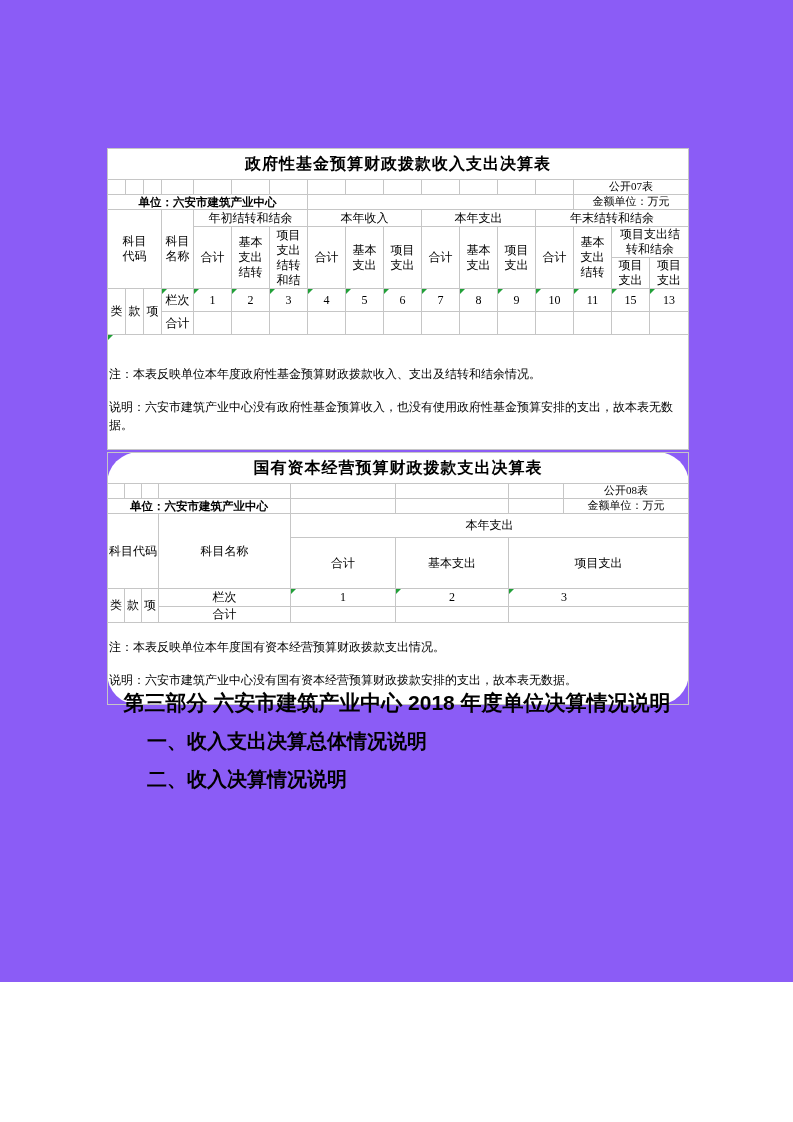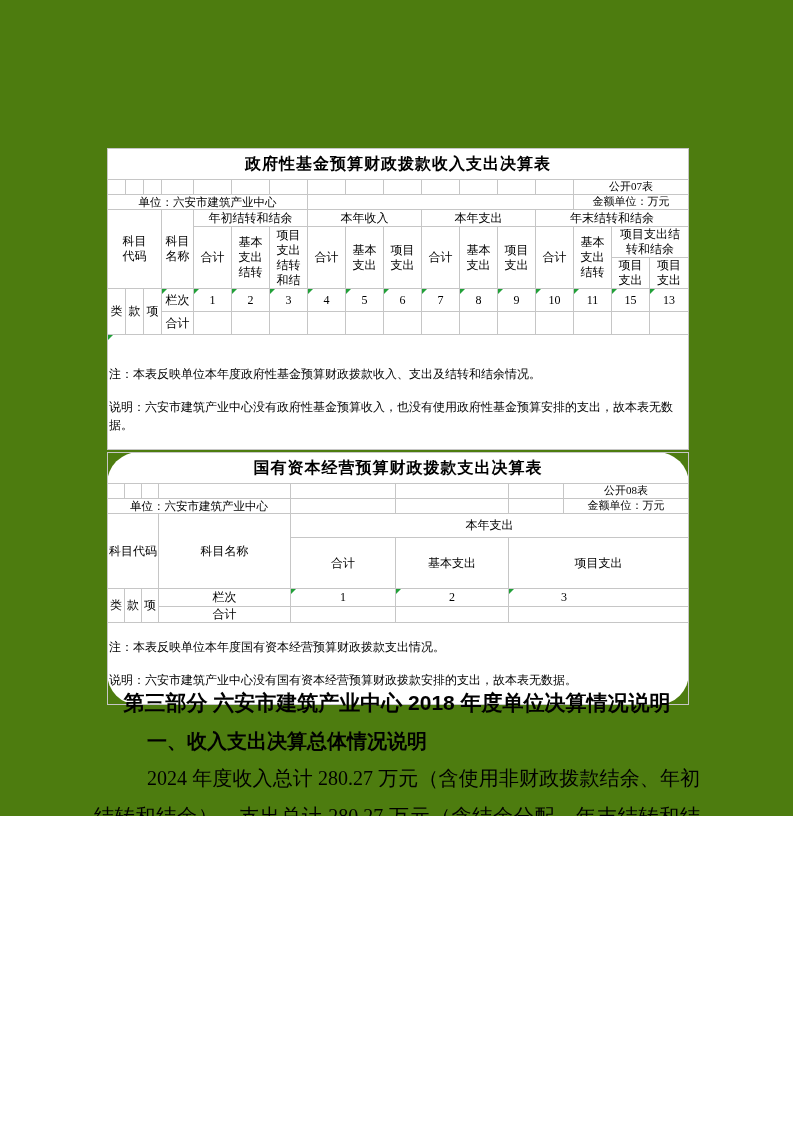--- a/index.html
+++ b/index.html
@@ -1,26 +1,26 @@
 <!DOCTYPE html>
 <html><head>
 <meta charset="utf-8">
 <style>
   html,body{margin:0;padding:0;background:#ffffff;}
-  .page{position:relative;width:793px;height:816px;background:#4d7c0f;overflow:hidden;
+  .page{position:relative;width:793px;height:982px;background:#8b5cf6;overflow:hidden;
         font-family:"Liberation Serif","DejaVu Serif",serif;color:#000;}
 
   
   table.xls{position:absolute;left:107px;width:582px;border-collapse:collapse;table-layout:fixed;
             font-size:12px;color:#000;background:#fff;}
   table.xls td{border:1px solid #c6c6c6;padding:0 1px;text-align:center;vertical-align:middle;
                position:relative;white-space:pre-line;line-height:1.25;overflow:hidden;}
   td.c-title{font-size:16px;font-weight:bold;letter-spacing:1px;height:30px;white-space:nowrap;}
   td.c-meta{font-size:11px;text-align:left;padding-left:2px;white-space:nowrap;}
-  td.c-unit{font-size:11.5px;text-align:left;padding-left:3px;white-space:nowrap;}
+  td.c-unit{font-size:11.5px;text-align:left;padding-left:3px;white-space:nowrap;font-weight:bold;}
   td.c-notes{text-align:left;padding:2px 4px;vertical-align:top;}
   .note-line{font-size:12px;line-height:1.5;text-align:left;}
   .flag{position:absolute;top:0;left:0;width:0;height:0;
         border-top:5px solid #21a038;border-right:5px solid transparent;}
   .t1{top:148px;}
   .t2{top:452px;border-radius:32px;}
   .t1 tr.r-meta td{height:14px;}
   .t1 tr.r-unit td{height:13px;}
   .t1 tr.r-h1 td{height:16px;}
   .t1 tr.r-h2 td{height:28px;}
@@ -246,19 +246,18 @@
         <div class="note-line">注：本表反映单位本年度国有资本经营预算财政拨款支出情况。</div>
         <div class="note-line">说明：六安市建筑产业中心没有国有资本经营预算财政拨款安排的支出，故本表无数据。</div>
       </td>
     </tr>
   </tbody>
     </table>
 
   <div class="narrative">
     <div class="n-heading">第三部分 六安市建筑产业中心 2018 年度单位决算情况说明</div>
     <div class="n-sub">一、收入支出决算总体情况说明</div>
-    <div class="n-para">2024 年度收入总计 280.27 万元（含使用非财政拨款结余、年初结转和结余）、支出总计 280.27 万元（含结余分配、年末结转和结余）。与 2023 年相比，收、支总计各增加 23.38 万元，增长 9.1%，主要原因：一是增人增加人员经费；二是全省装配式建筑现场会议在六安召开，增加经费。</div>
     <div class="n-sub">二、收入决算情况说明</div>
   </div>
 
   <div class="page-num">-10-</div>
 
 </div>
 
 </body></html>

